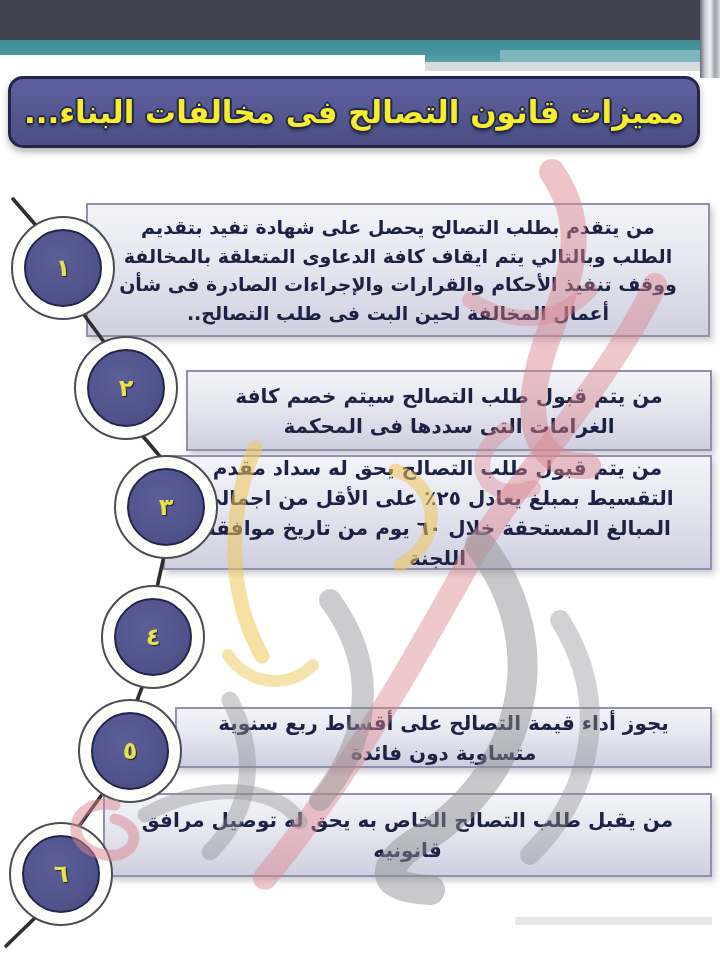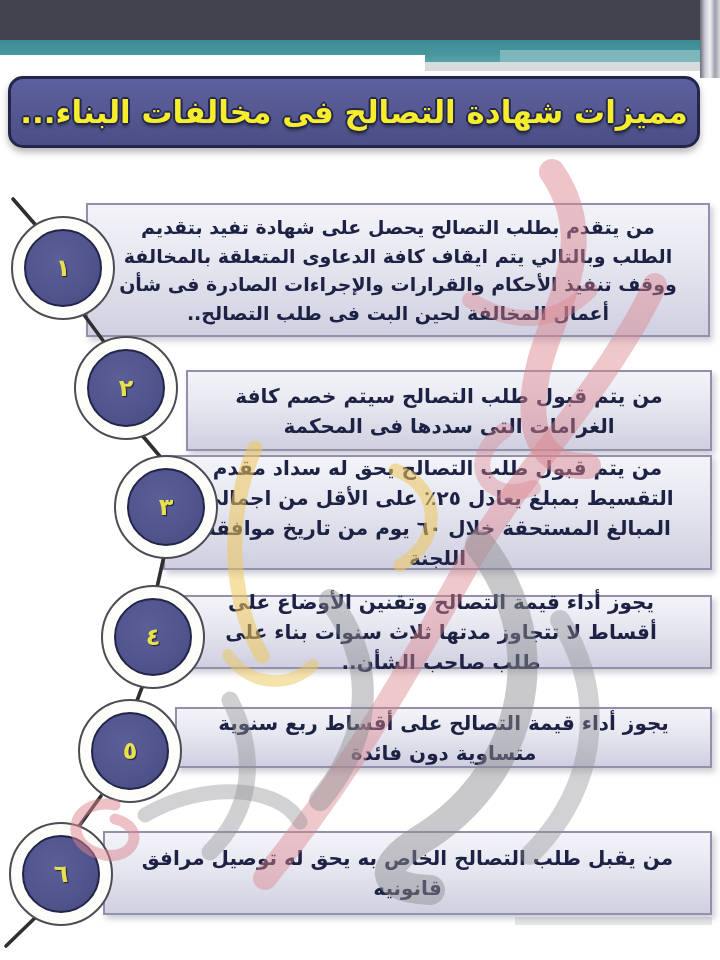--- a/index.html
+++ b/index.html
@@ -36,21 +36,21 @@
     border:2px solid #9191ad;
     box-shadow:3px 4px 6px rgba(90,90,115,.3);
     display:flex;align-items:center;justify-content:center;padding:6px 16px;
   }
   .item-box p{margin:15px;color:#1d2244;font-weight:bold;text-align:center;direction:rtl;line-height:1.5;}
   .box1{left:86px;top:203px;width:624px;height:134px;}  .box1 p{font-size:19px;}
   .box2{left:186px;top:370px;width:526px;height:81px;}  .box2 p{font-size:20px;}
   .box3{left:163px;top:455px;width:549px;height:115px;} .box3 p{font-size:20px;}
   .box4{left:170px;top:595px;width:542px;height:74px;}  .box4 p{font-size:20px;}
   .box5{left:175px;top:707px;width:537px;height:61px;}  .box5 p{font-size:20px;}
-  .box6{left:103px;top:831px;width:609px;height:84px;}  .box6 p{font-size:20px;}
+  .box6{left:103px;top:793px;width:609px;height:84px;}  .box6 p{font-size:20px;}
   
   .num-circle{
     position:absolute;width:104px;height:104px;border-radius:50%;z-index:6;
     background:#fdfdfa;border:2px solid #4c4c55;box-sizing:border-box;
     display:flex;align-items:center;justify-content:center;
   }
   .num-inner{
     width:78px;height:78px;border-radius:50%;box-sizing:border-box;
     background:radial-gradient(circle at 42% 38%,#5b5e97 0%,#51548c 60%,#45487b 100%);
     border:2px solid #22254a;
@@ -70,21 +70,21 @@
 
   <div class="bar-dark"></div>
   <div class="bar-teal"></div>
   <div class="bar-teal-light"></div>
   <div class="step-white"></div>
   <div class="step-gray"></div>
   <div class="right-edge"></div>
   <div class="footer-strip"></div>
 
   <div class="title-box">
-    <span class="title-text">مميزات شهادة التصالح فى مخالفات البناء...</span>
+    <span class="title-text">مميزات قانون التصالح فى مخالفات البناء...</span>
   </div>
 
   <svg class="spine" width="720" height="960" viewBox="0 0 720 960">
     <g stroke="#2e2e33" stroke-width="3.6" stroke-linecap="round">
       <line x1="13" y1="199" x2="40" y2="230"></line>
       <line x1="79" y1="308" x2="107" y2="346"></line>
       <line x1="141" y1="434" x2="163" y2="460"></line>
       <line x1="164" y1="556" x2="156" y2="592"></line>
       <line x1="144" y1="682" x2="135" y2="706"></line>
       <line x1="101" y1="796" x2="77" y2="829"></line>
@@ -112,23 +112,20 @@
 
   <div class="item-box box3">
     <p>من يتم قبول طلب التصالح يحق له سداد مقدم التقسيط بمبلغ يعادل ٢٥٪ على الأقل من اجمالى المبالغ المستحقة خلال ٦٠ يوم من تاريخ موافقة اللجنة</p>
   </div>
   <div class="num-circle c3">
     <div class="num-inner">
         <span>٣</span>
       </div>
   </div>
 
-  <div class="item-box box4">
-    <p>يجوز أداء قيمة التصالح وتقنين الأوضاع على أقساط لا تتجاوز مدتها ثلاث سنوات بناء على طلب صاحب الشأن..</p>
-  </div>
   <div class="num-circle c4">
     <div class="num-inner">
         <span>٤</span>
       </div>
   </div>
 
   <div class="item-box box5">
     <p>يجوز أداء قيمة التصالح على أقساط ربع سنوية متساوية دون فائدة</p>
   </div>
   <div class="num-circle c5">

